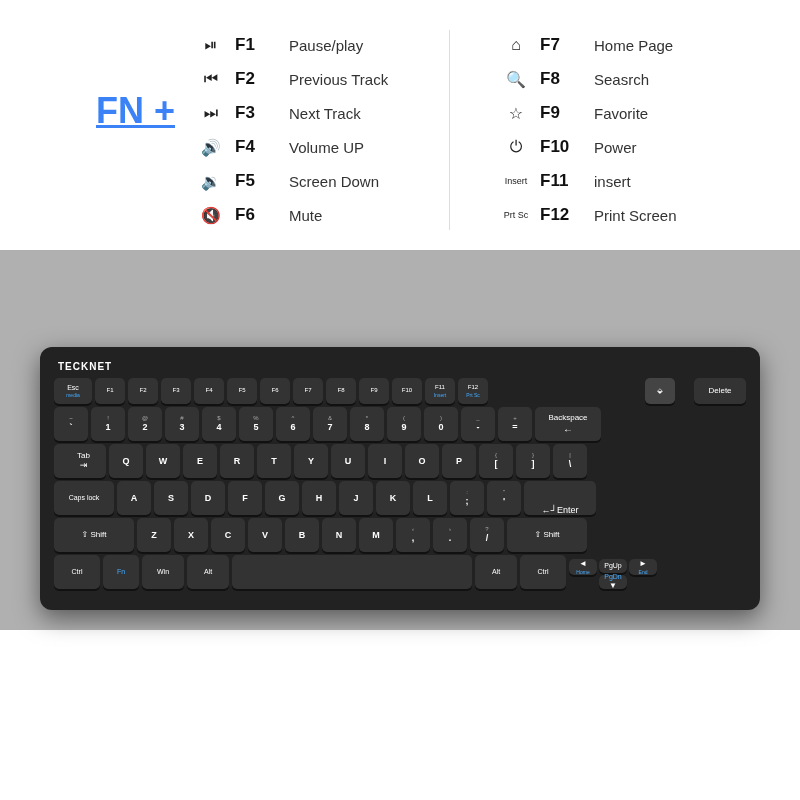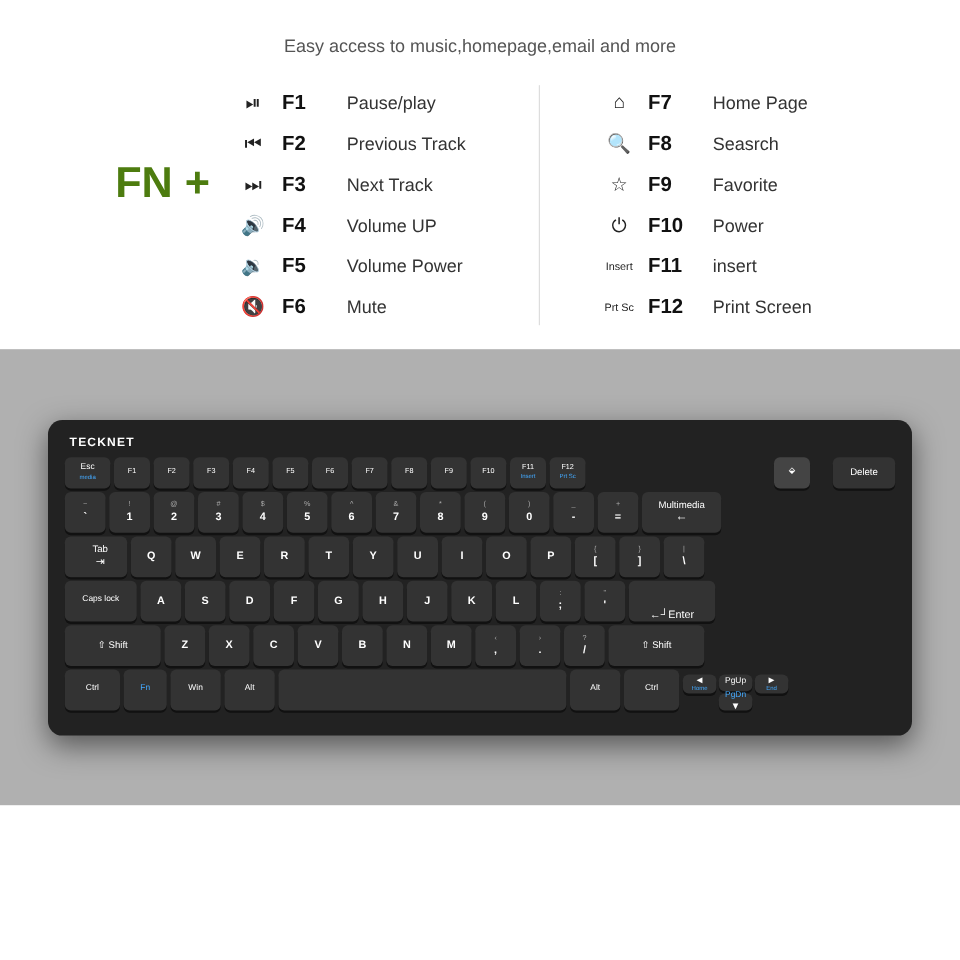--- a/index.html
+++ b/index.html
@@ -34,24 +34,25 @@
     .shortcuts-container {
       display: flex;
       justify-content: center;
       align-items: flex-start;
       gap: 0;
     }
 
     .fn-label {
       font-size: 36px;
       font-weight: 800;
-      color: #4d7c0f;
+      color: #3b82f6;
       margin-right: 20px;
       margin-top: 60px;
       white-space: nowrap;
+      text-decoration: underline;
     }
 
     .shortcut-columns {
       display: flex;
       gap: 40px;
     }
 
     .shortcut-col {
       display: flex;
       flex-direction: column;
@@ -93,21 +94,21 @@
       align-self: stretch;
       margin: 0 10px;
     }
 
     
     .bottom-section {
       background: #b0b0b0;
       height: 380px;
       display: flex;
       justify-content: center;
-      align-items: center;
+      align-items: flex-end;
       padding: 20px;
     }
 
     .keyboard {
       background: #222;
       border-radius: 12px;
       padding: 14px 14px 18px;
       width: 720px;
       box-shadow: 0 8px 24px rgba(0,0,0,0.5);
     }
@@ -167,21 +168,20 @@
     .key-alt { min-width: 42px; }
     .key-win { min-width: 42px; }
     .key-fn { min-width: 36px; }
     .key-fn-row { height: 26px; min-width: 30px; }
     .key-esc { min-width: 38px; height: 26px; }
   </style>
 </head>
 <body>
 
 <div class="top-section">
-  <p class="sub-title">Easy access to music,homepage,email and more</p>
 
   <div class="shortcuts-container">
     <div class="fn-label">FN  +</div>
 
     <div class="shortcut-columns">
 
       <div class="shortcut-col">
         <div class="shortcut-row">
           <span class="shortcut-icon">⏯</span>
           <span class="shortcut-key">F1</span>
@@ -198,21 +198,21 @@
           <span class="shortcut-desc">Next Track</span>
         </div>
         <div class="shortcut-row">
           <span class="shortcut-icon">🔊</span>
           <span class="shortcut-key">F4</span>
           <span class="shortcut-desc">Volume UP</span>
         </div>
         <div class="shortcut-row">
           <span class="shortcut-icon">🔉</span>
           <span class="shortcut-key">F5</span>
-          <span class="shortcut-desc">Volume Power</span>
+          <span class="shortcut-desc">Screen Down</span>
         </div>
         <div class="shortcut-row">
           <span class="shortcut-icon">🔇</span>
           <span class="shortcut-key">F6</span>
           <span class="shortcut-desc">Mute</span>
         </div>
       </div>
 
       <div class="divider-col"></div>
 
@@ -353,21 +353,21 @@
         </div>
       <div class="key">
           <span class="top-label">_</span>
           <span class="main-label">-</span>
         </div>
       <div class="key">
           <span class="top-label">+</span>
           <span class="main-label">=</span>
         </div>
       <div class="key key-backspace">
-          <span style="font-size:8px;">Multimedia</span>
+          <span style="font-size:8px;">Backspace</span>
           <span style="font-size:10px;">←</span>
         </div>
     </div>
 
     <div class="kb-row">
       <div class="key key-tab">
           <span style="font-size:8px;">Tab</span>
           <span style="font-size:9px;">⇥</span>
         </div>
       <div class="key">

